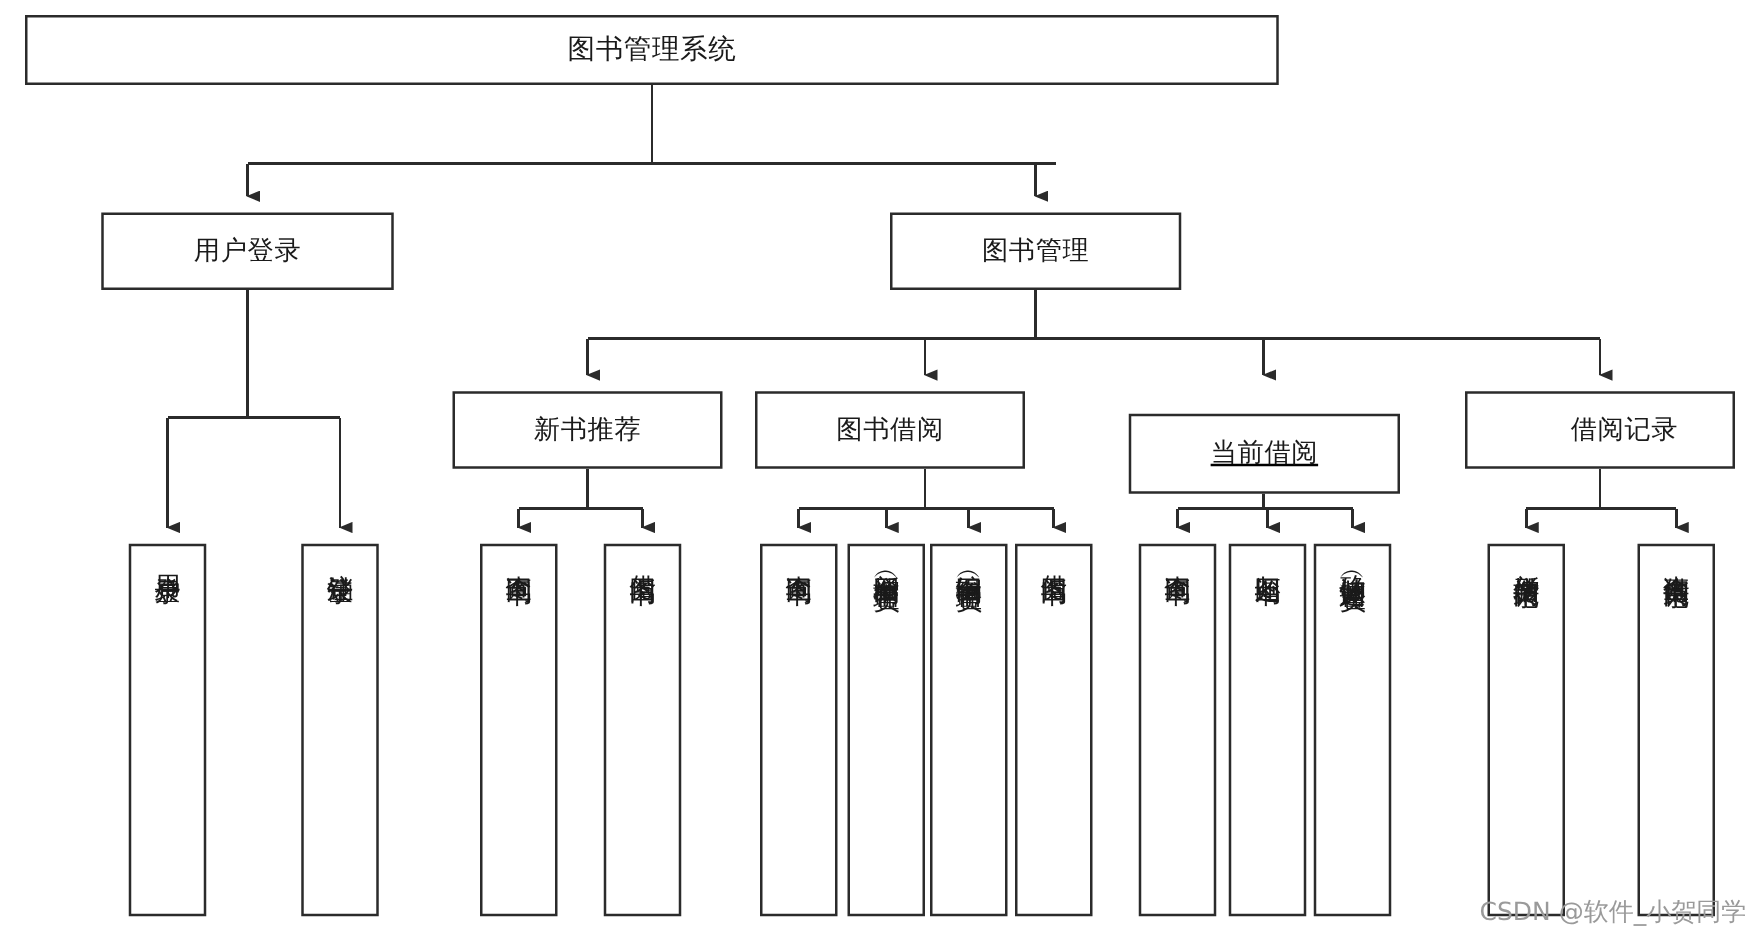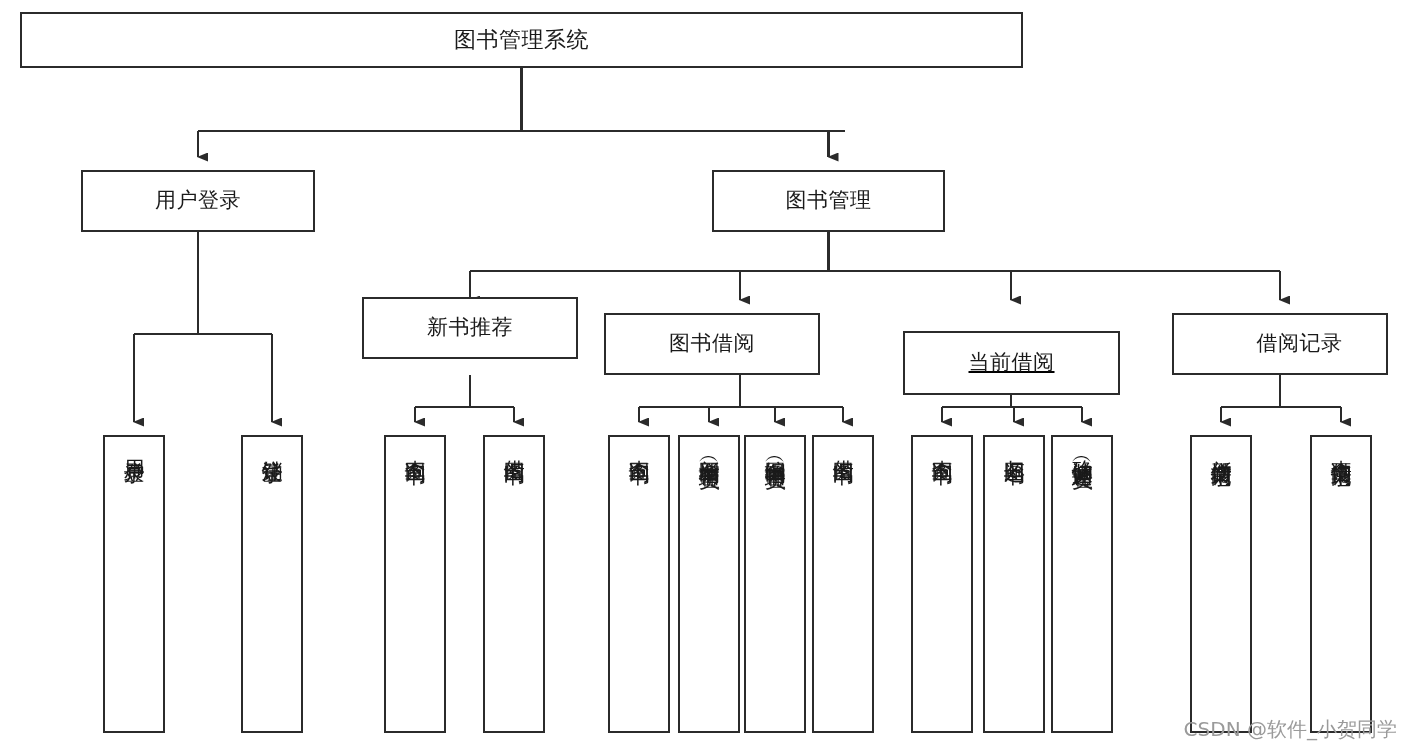--- a/index.html
+++ b/index.html
@@ -133,21 +133,21 @@
   </div>
 
   <div class="node horizontal" style="left:81px; top:170px; width:234px; height:62px;">
     <span class="node-label">用户登录</span>
   </div>
 
   <div class="node horizontal" style="left:712px; top:170px; width:233px; height:62px;">
     <span class="node-label">图书管理</span>
   </div>
 
-  <div class="node horizontal" style="left:362px; top:297px; width:216px; height:62px;">
+  <div class="node horizontal" style="left:362px; top:313px; width:216px; height:62px;">
     <span class="node-label">新书推荐</span>
   </div>
 
   <div class="node horizontal" style="left:604px; top:313px; width:216px; height:62px;">
     <span class="node-label">图书借阅</span>
   </div>
 
   <div class="node horizontal" style="left:903px; top:331px; width:217px; height:64px;text-decoration:underline;">
     <span class="node-label">当前借阅</span>
   </div>

